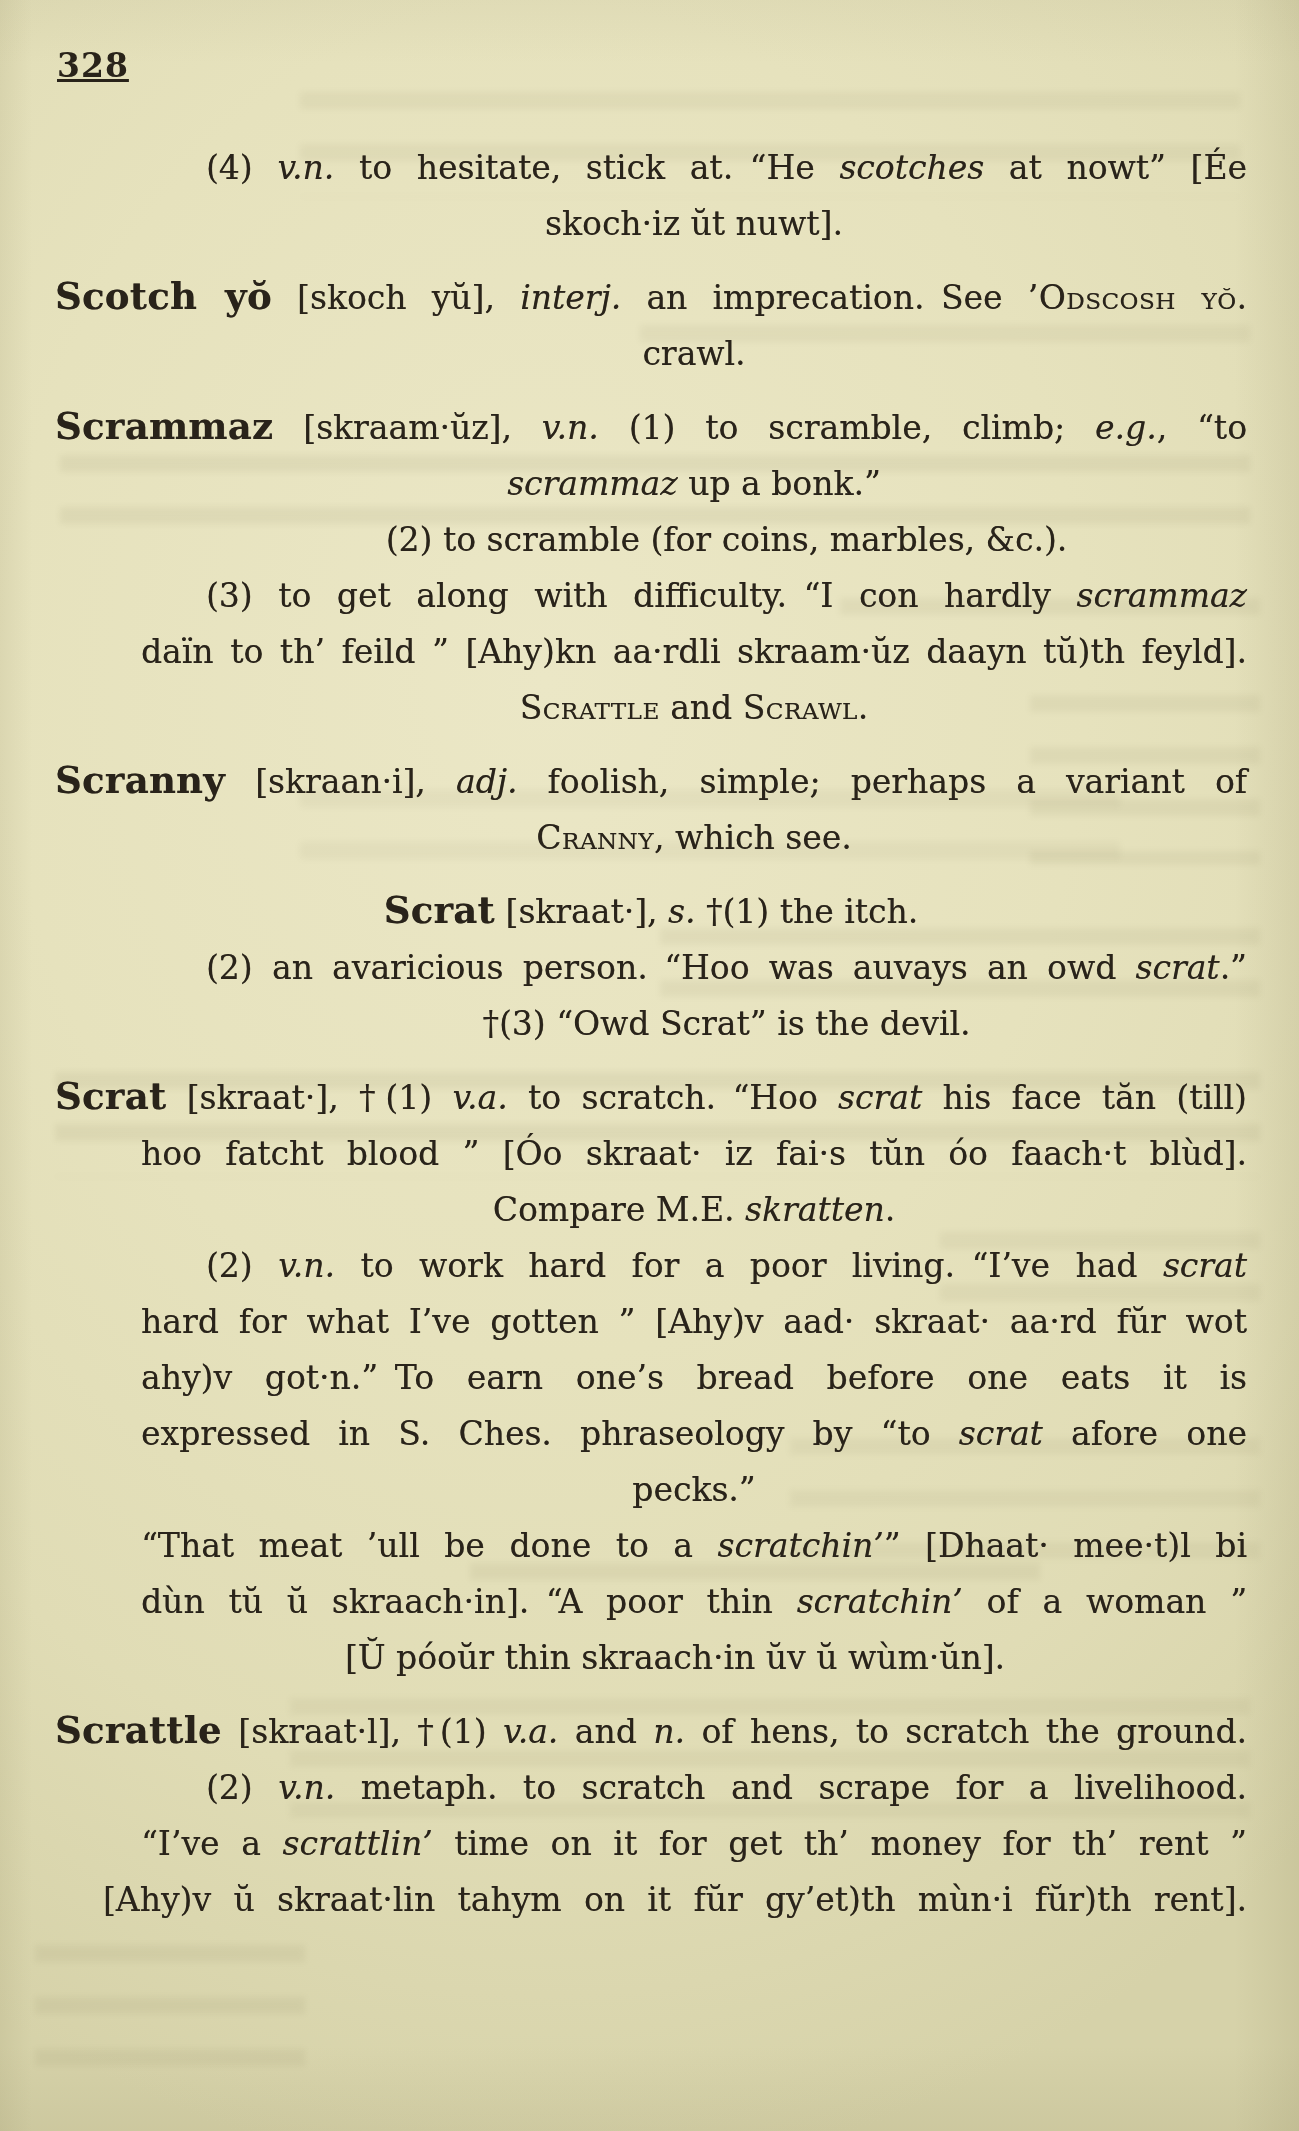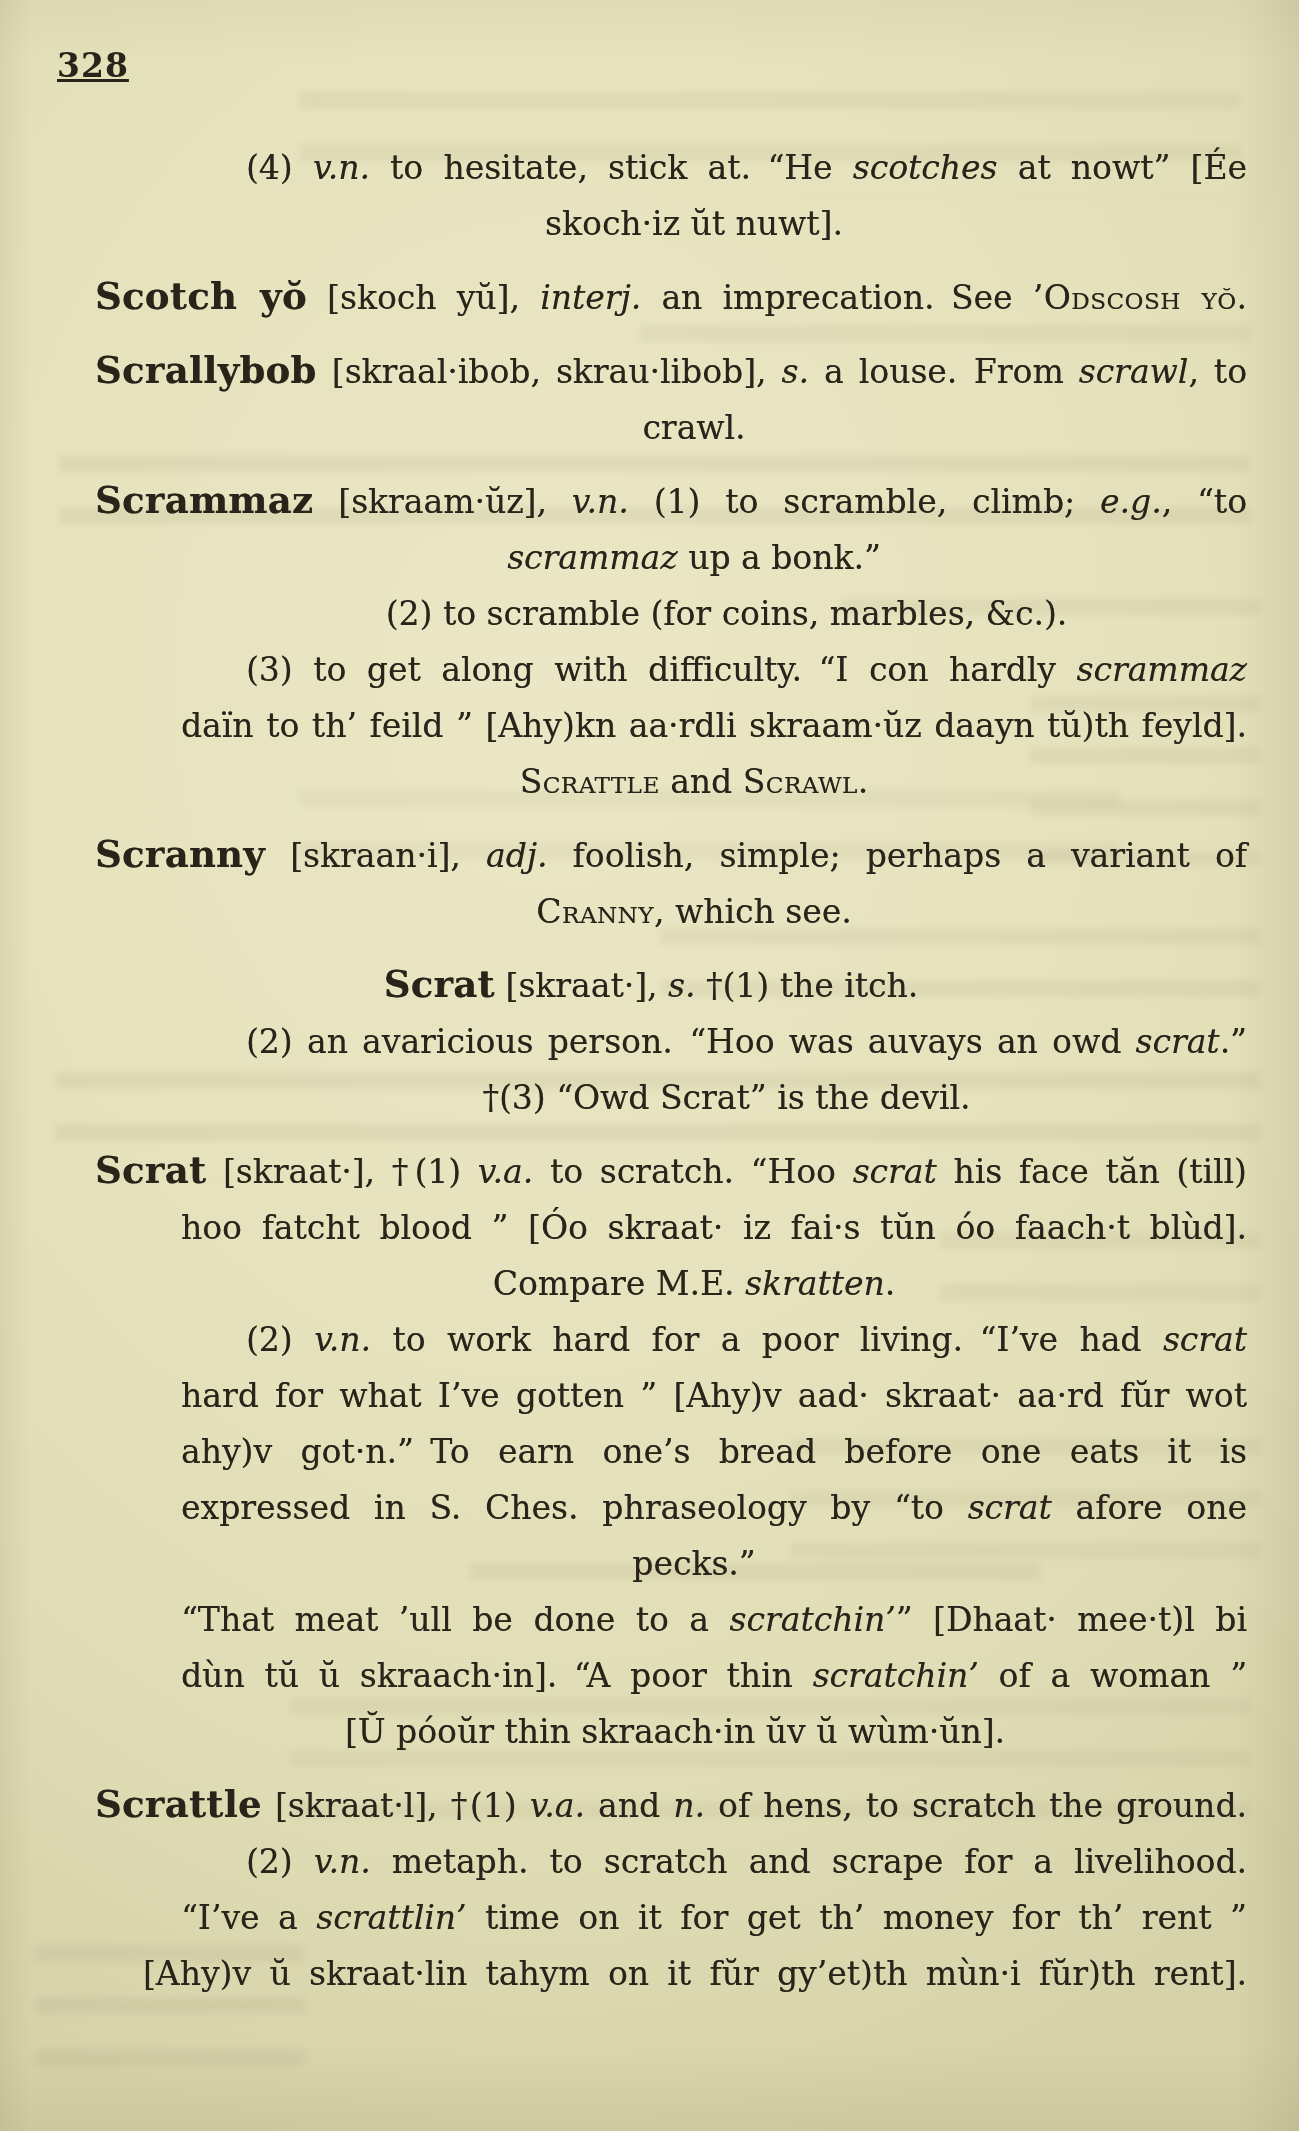--- a/index.html
+++ b/index.html
@@ -51,21 +51,21 @@
   .line {
     line-height: 56px;
     min-height: 56px;
     text-align: center;
   }
   .line.gap { margin-top: 16px; }
   .ind-m { padding-left: 0; }
   .ind-c { padding-left: 86px; }
   .ind-s { padding-left: 151px; }
   .ind-q { padding-left: 48px; }
-  .just { text-align: justify; text-align-last: justify; margin-left: 40px; }
+  .just { text-align: justify; text-align-last: justify; }
   .b { font-weight: bold; font-size: 37px; letter-spacing: 0.3px; }
   .i { font-style: italic; }
   .sc { font-variant: small-caps; letter-spacing: 0.5px; }
 </style>
 </head>
 <body>
 
 <div class="page">
 
   <div>
@@ -85,21 +85,20 @@
   </div>
 
   <header class="pagehead">
     <span class="pagenum">328</span>
   </header>
 
   <main class="textblock">
       <div class="line ind-s just"><span>(4) </span><span class="i">v.n.</span><span> to hesitate, stick at. “He </span><span class="i">scotches</span><span> at nowt” [Ée</span></div>
       <div class="line ind-c"><span>skoch·iz ŭt nuwt].</span></div>
       <div class="line ind-m just gap"><span class="b">Scotch yŏ</span><span> [skoch yŭ], </span><span class="i">interj.</span><span> an imprecation. See </span><span class="sc">’Odscosh yŏ</span><span>.</span></div>
-      <div class="line ind-m just gap"><span class="b">Scrallybob</span><span> [skraal·ibob, skrau·libob], </span><span class="i">s.</span><span> a louse. From </span><span class="i">scrawl</span><span>, to</span></div>
       <div class="line ind-c"><span>crawl.</span></div>
       <div class="line ind-m just gap"><span class="b">Scrammaz</span><span> [skraam·ŭz], </span><span class="i">v.n.</span><span> (1) to scramble, climb; </span><span class="i">e.g.</span><span>, “to</span></div>
       <div class="line ind-c"><span class="i">scrammaz</span><span> up a bonk.”</span></div>
       <div class="line ind-s"><span>(2) to scramble (for coins, marbles, &amp;c.).</span></div>
       <div class="line ind-s just"><span>(3) to get along with difficulty. “I con hardly </span><span class="i">scrammaz</span></div>
       <div class="line ind-c just"><span>daïn to th’ feild ” [Ahy)kn aa·rdli skraam·ŭz daayn tŭ)th feyld].</span></div>
       <div class="line ind-c"><span class="sc">Scrattle</span><span> and </span><span class="sc">Scrawl</span><span>.</span></div>
       <div class="line ind-m just gap"><span class="b">Scranny</span><span> [skraan·i], </span><span class="i">adj.</span><span> foolish, simple; perhaps a variant of</span></div>
       <div class="line ind-c"><span class="sc">Cranny</span><span>, which see.</span></div>
       <div class="line ind-m gap"><span class="b">Scrat</span><span> [skraat·], </span><span class="i">s.</span><span> †(1) the itch.</span></div>

